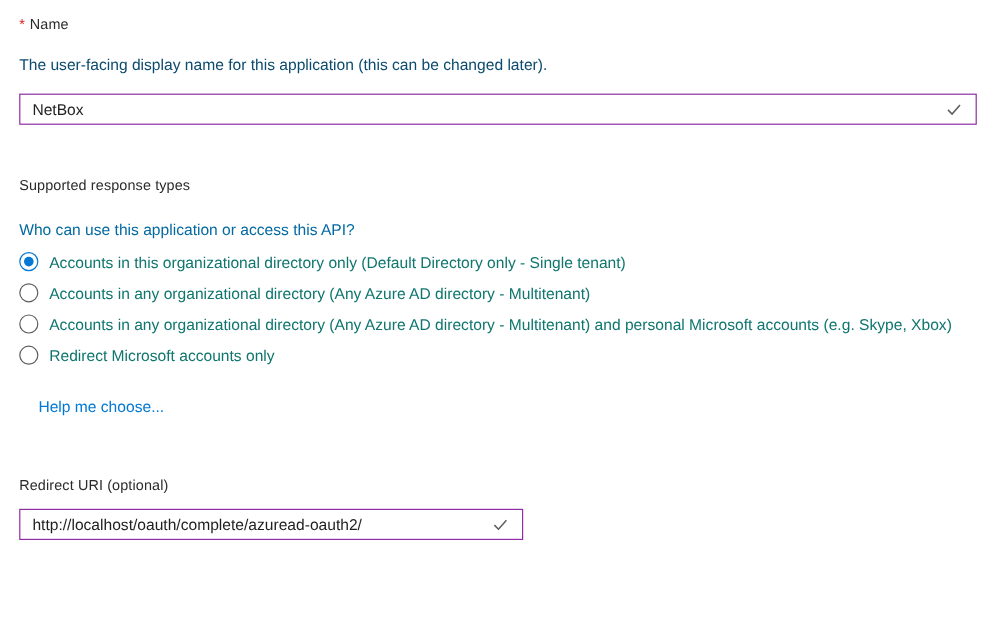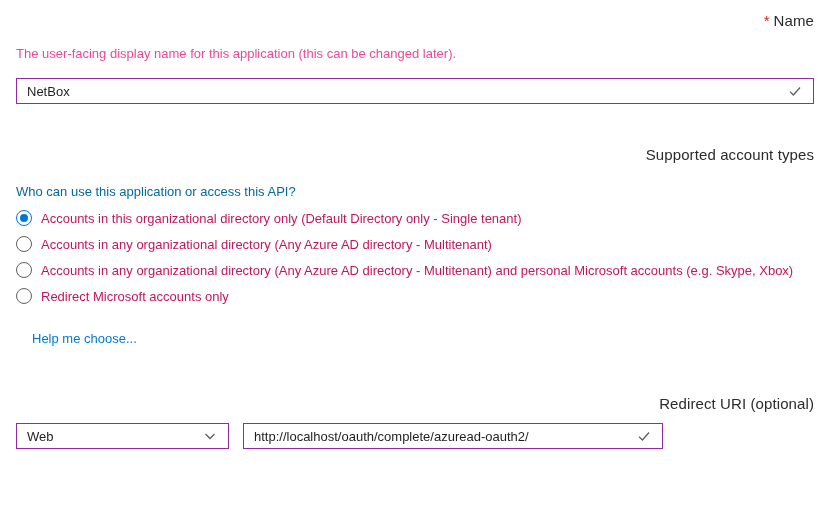--- a/index.html
+++ b/index.html
@@ -6,34 +6,33 @@
   html, body { background: #ffffff; }
   body {
     width: 829px; height: 516px;
     font-family: "Liberation Sans", "DejaVu Sans", sans-serif;
     color: #323130;
     overflow: hidden;
   }
   .page { padding: 12px 15px 0 16px; width: 829px; }
 
   .section-title {
-    font-size: 15px;
+    font-size: 12px;
     line-height: 17px;
     font-weight: 400;
     color: #2b2b2b;
     letter-spacing: 0.1px;
-    text-align: right;
   }
   .required { color: #e02020; margin-right: 4px; }
 
   .desc {
     margin-top: 15px;
     font-size: 13px;
     line-height: 19px;
-    color: #ec4899;
+    color: #0c4a6e;
     max-width: 798px;
   }
 
   .text-input {
     margin-top: 15px;
     height: 26px;
     border: 1px solid #8f2da5;
     background: #ffffff;
     display: flex;
     align-items: center;
@@ -80,21 +79,21 @@
     position: absolute;
     left: 50%; top: 50%;
     width: 8px; height: 8px;
     margin: -4px 0 0 -4px;
     border-radius: 50%;
     background: #0078d4;
   }
   .radio-label {
     margin-left: 9px;
     font-size: 13px;
-    color: #be185d;
+    color: #0f766e;
     white-space: nowrap;
   }
 
   .help-link {
     display: inline-block;
     margin-top: 22px;
     font-size: 13px;
     color: #0078d4;
     text-decoration: none;
     cursor: pointer;
@@ -128,21 +127,21 @@
     <p class="desc">The user-facing display name for this application (this can be changed later).</p>
     <div class="text-input wide">
       <span class="input-value">NetBox</span>
       <svg class="icon-svg" width="16" height="16" viewBox="0 0 16 16">
         <path d="M3 8.6 L6.4 12 L13 4.5" fill="none" stroke="#5f5e5c" stroke-width="1.3"></path>
       </svg>
     </div>
   </section>
 
   <section>
-    <h2 class="section-title section-gap-lg">Supported account types</h2>
+    <h2 class="section-title section-gap-lg">Supported response types</h2>
     <p class="question">Who can use this application or access this API?</p>
 
     <div class="radio-group">
       <div class="radio-row">
         <span class="radio selected"></span>
         <span class="radio-label">Accounts in this organizational directory only (Default Directory only - Single tenant)</span>
       </div>
       <div class="radio-row">
         <span class="radio"></span>
         <span class="radio-label">Accounts in any organizational directory (Any Azure AD directory - Multitenant)</span>
@@ -157,26 +156,20 @@
       </div>
     </div>
 
     <a class="help-link">Help me choose...</a>
   </section>
 
   <section>
     <h2 class="section-title redirect-title">Redirect URI (optional)</h2>
 
     <div class="bottom-row">
-      <div class="text-input select-input">
-        <span class="input-value">Web</span>
-        <svg class="icon-svg" width="16" height="16" viewBox="0 0 16 16">
-          <path d="M3.5 6 L8 10.5 L12.5 6" fill="none" stroke="#5f5e5c" stroke-width="1.3"></path>
-        </svg>
-      </div>
       <div class="text-input uri-input">
         <span class="input-value">http://localhost/oauth/complete/azuread-oauth2/</span>
         <svg class="icon-svg" width="16" height="16" viewBox="0 0 16 16">
           <path d="M3 8.6 L6.4 12 L13 4.5" fill="none" stroke="#5f5e5c" stroke-width="1.3"></path>
         </svg>
       </div>
     </div>
   </section>
 
 </div>

